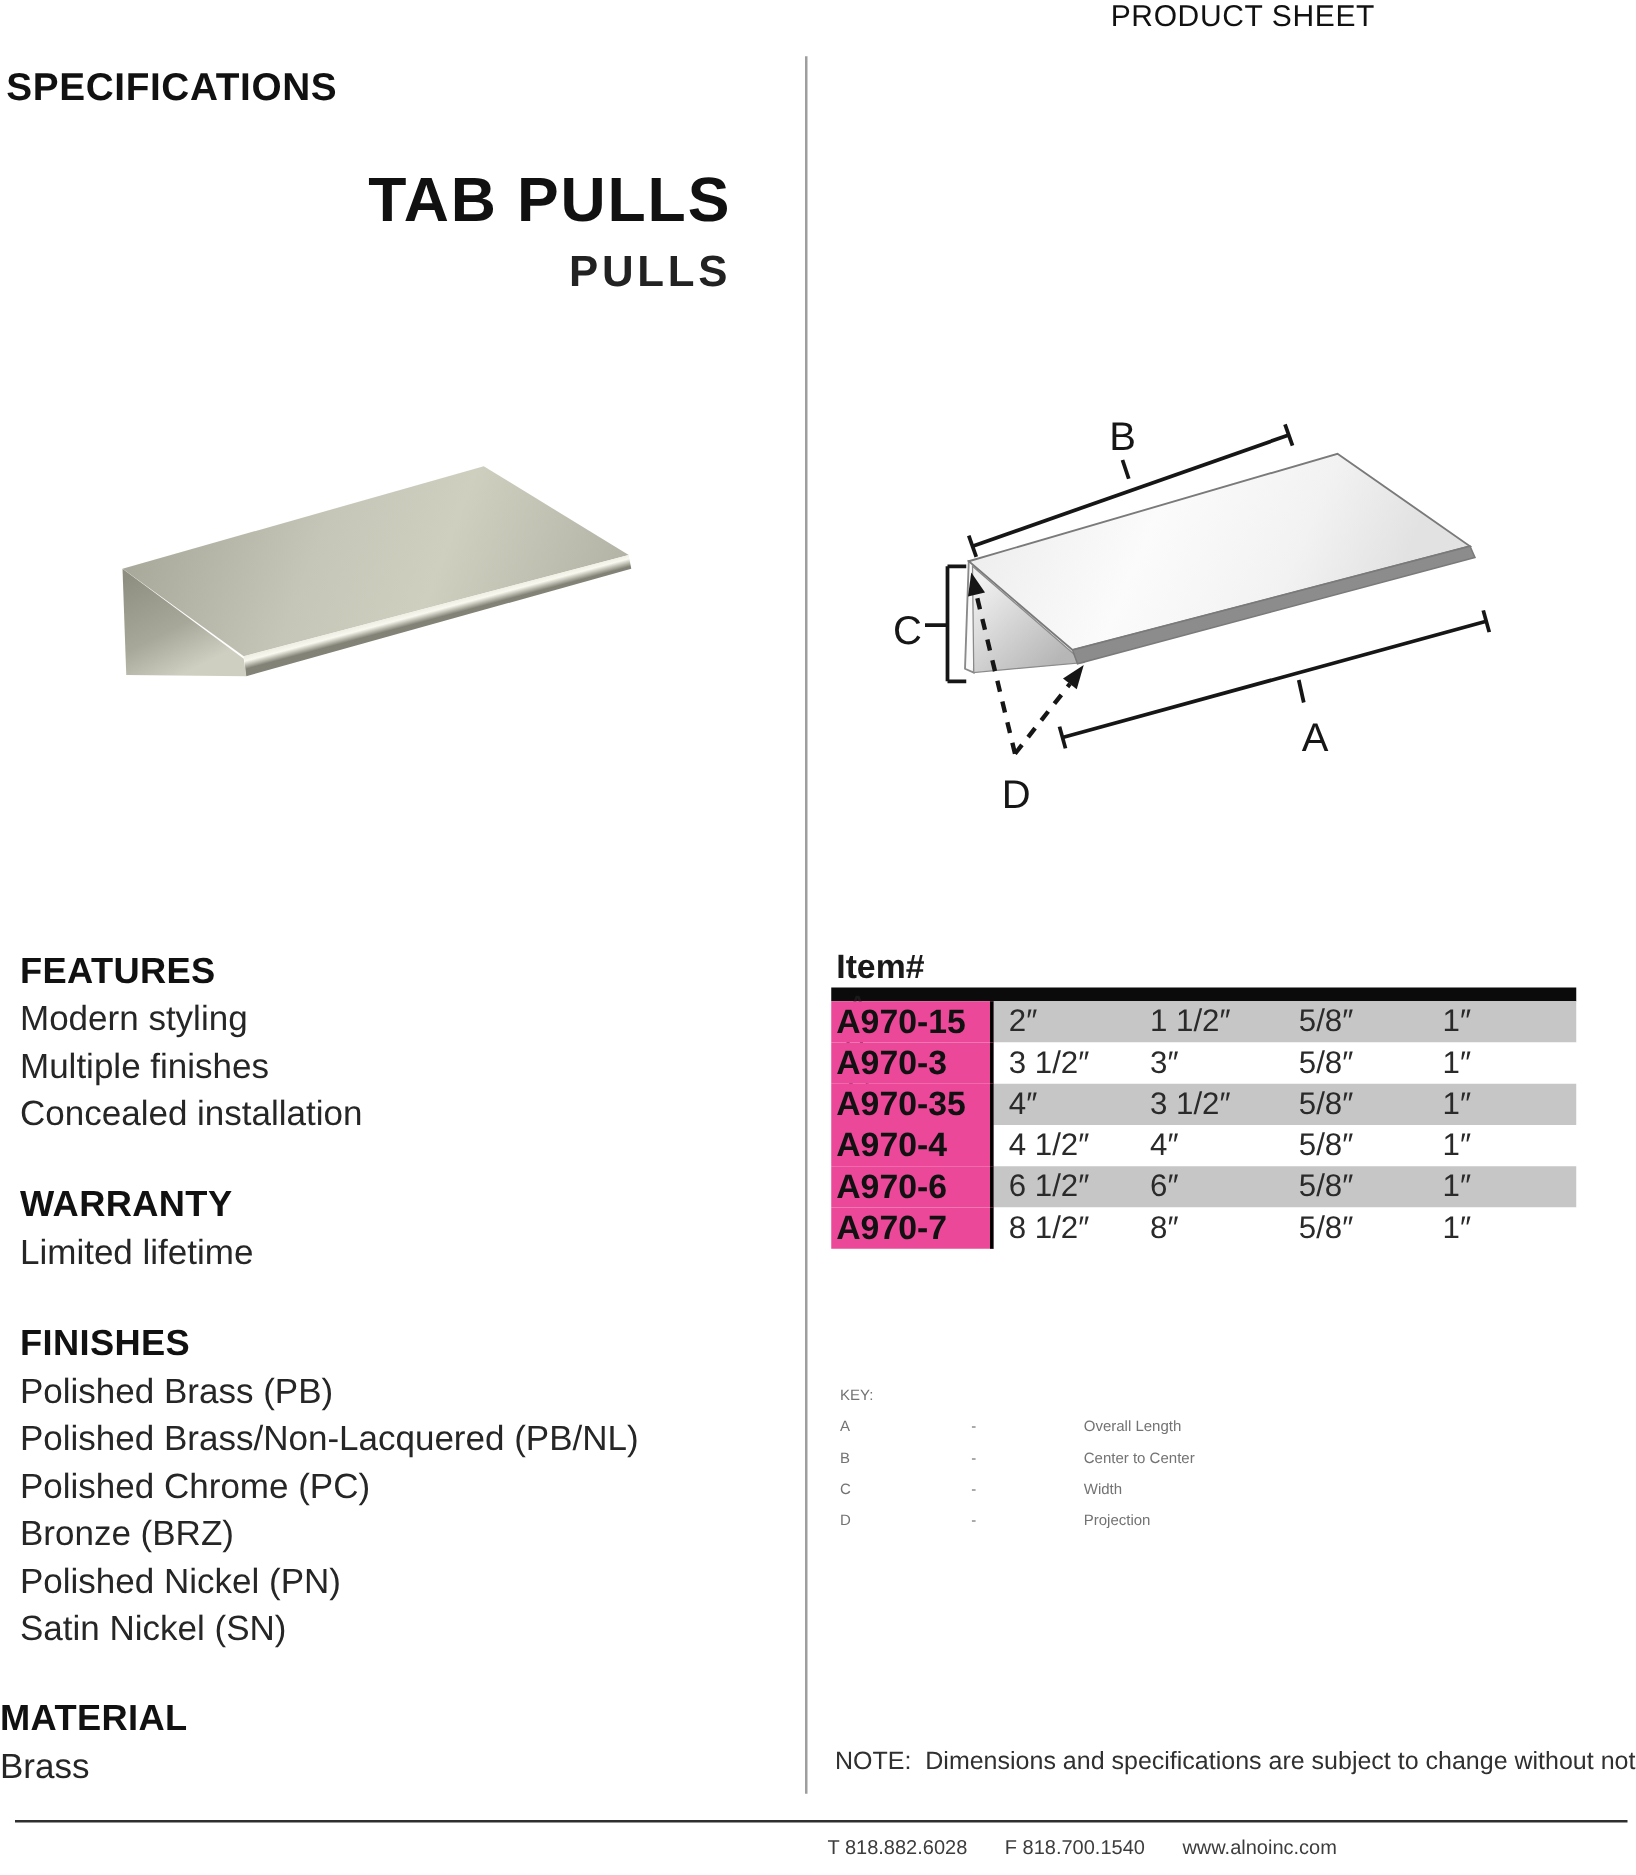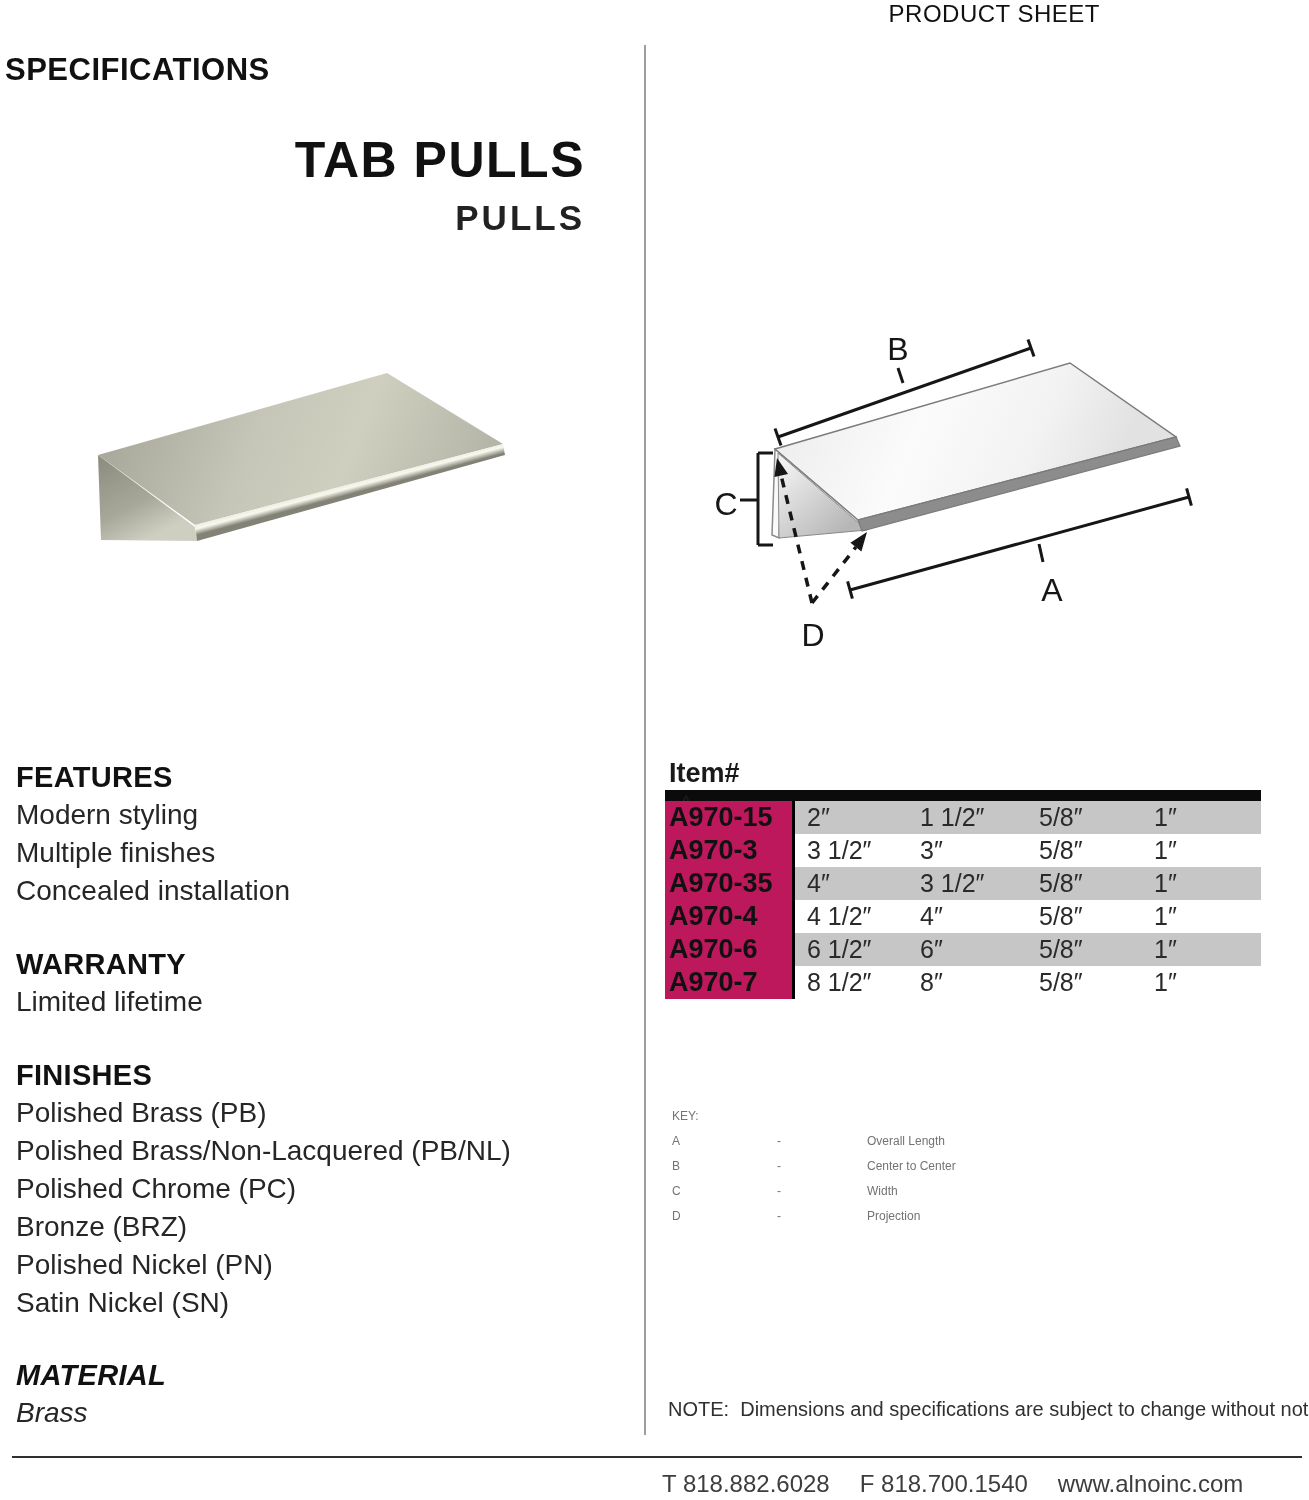--- a/index.html
+++ b/index.html
@@ -15,40 +15,40 @@
   .title-block { left:0; top:130px; width:585px; text-align:right; }
   .title-main { font-size:50px; font-weight:bold; letter-spacing:1.5px; color:#111; line-height:1.2; }
   .title-sub  { font-size:35px; font-weight:700; letter-spacing:3px; color:#222; margin-top:8px; }
 
   .sect { width:620px; }
   .sect-heading { font-size:29px; font-weight:bold; color:#111; line-height:38px; letter-spacing:0.3px; }
   .body-line { font-size:28px; color:#262626; line-height:38px; }
   .pos-features { left:16px; top:758px; }
   .pos-warranty { left:16px; top:945px; }
   .pos-finishes { left:16px; top:1056px; }
-  .pos-material { left:16px; top:1356px;font-style:italic; }
+  .pos-material { left:0; top:1356px; }
 
   
   .v-divider { left:644px; top:45px; width:2px; height:1390px; background:#9e9e9e; }
   .footer-rule { left:12px; top:1456px; width:1290px; height:2px; background:#2f2f2f; }
-  .footer-row { left:662px; top:1470px; display:flex; gap:30px; font-size:24px; color:#3d3d3d; }
+  .footer-row { left:662px; top:1470px; display:flex; gap:30px; font-size:16px; color:#3d3d3d; }
 
   
   .product-sheet { left:660px; top:0px; width:440px; text-align:right;
                    font-size:24px; font-weight:normal; color:#111; letter-spacing:0.5px; }
 
   
   .tbl { left:665px; top:757px; width:596px; font-size:27px; }
   .tbl-head { display:flex; height:33px; line-height:33px; color:#1a1a1a;flex-direction:column; }
   .th-item { width:133px; font-weight:bold; padding-left:4px; box-sizing:border-box; }
   .th { box-sizing:border-box; padding-left:12px; font-weight:400; }
   .th.ca { width:115px; } .th.cb { width:117px; padding-left:10px; } .th.cc { width:115px; } .th.cd { width:116px; }
   .tbl-bar { height:11px; background:#0b0b0b; }
   .tbl-row { display:flex; height:33px; line-height:33px; }
-  .cell-item { width:130px; background:#be185d; font-weight:bold; font-size:27px; color:#111;
+  .cell-item { width:130px; background:#ec4899; font-weight:bold; font-size:27px; color:#111;
                padding-left:4px; box-sizing:border-box; border-right:3px solid #000; }
   .data-strip { display:flex; flex:1; background:#ffffff; }
   .tbl-row.stripe-on .data-strip { background:var(--stripe,#c6c6c6); }
   .cell { box-sizing:border-box; padding-left:12px; font-size:25px; color:#2a2a2a; }
   .cell.ca { width:115px; } .cell.cb { width:117px; padding-left:10px; } .cell.cc { width:115px; } .cell.cd { width:116px; }
 
   
   .key-block { left:672px; top:1104px; font-size:12px; color:#737373; line-height:25px; }
   .key-row { display:flex; }
   .key-letter { width:105px; }

